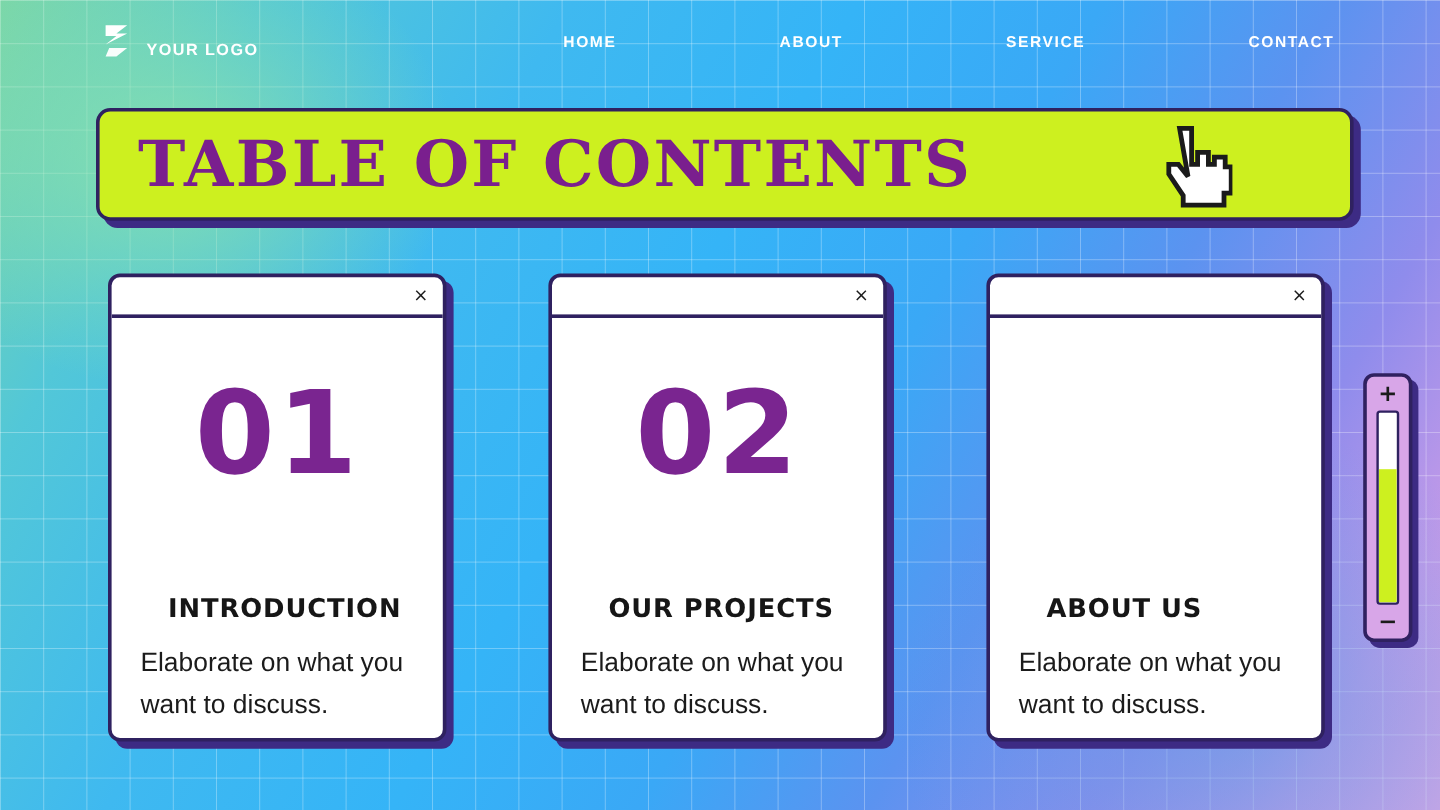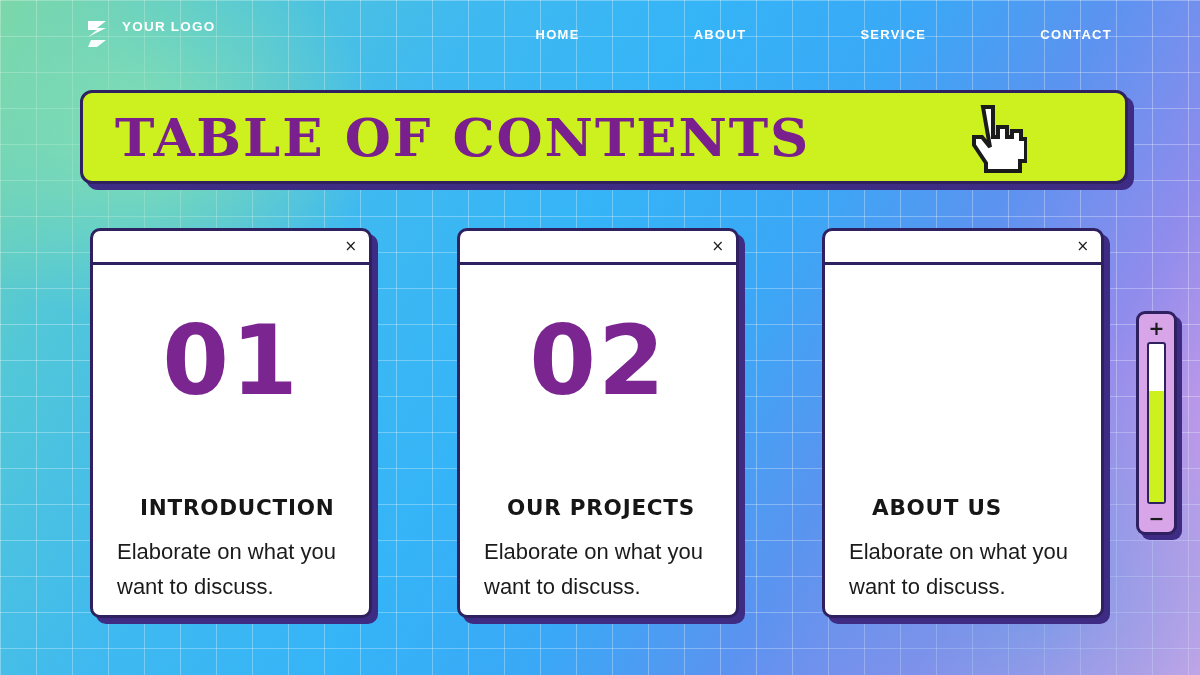--- a/index.html
+++ b/index.html
@@ -33,31 +33,31 @@
     position:absolute; right:-140px; bottom:-180px; width:620px; height:520px;
     background: radial-gradient(ellipse at center, rgba(80,160,230,0.55), rgba(80,160,230,0) 65%);
     pointer-events:none;
   }
 
   
   .nav {
     position: absolute; left: 0; top: 0; width: 1200px; height: 68px;
     display: flex; align-items: center;
   }
-  .logo-wrap { display: flex; align-items: flex-start; gap: 12px; margin-left: 84px; }
+  .logo-wrap { display: flex; align-items: flex-end; gap: 12px; margin-left: 84px; }
   .logo-mark { width: 26px; height: 30px; display: block; }
   .logo-text {
     color: #fff; font-weight: 700; font-size: 13.5px; letter-spacing: 0.09em;
   }
   .nav-links { display: flex; align-items: center; margin-left: auto; margin-right: 88px; }
   .nav-link {
     color: #fff; font-weight: 700; font-size: 13px; letter-spacing: 0.1em;
     text-decoration: none; display: inline-block; padding-left: 30px;
   }
-  .nav-link + .nav-link { margin-left: 84px; }
+  .nav-link + .nav-link { margin-left: 106px; }
 
   
   .title-shadow {
     position: absolute; left: 86px; top: 96px; width: 1048px; height: 94px;
     background: #3d2b84; border-radius: 12px;
   }
   .title-bar {
     position: absolute; left: 80px; top: 90px; width: 1048px; height: 94px;
     background: #cdf01f; border: 3px solid #2f2160; border-radius: 12px;
     display: flex; align-items: center;

